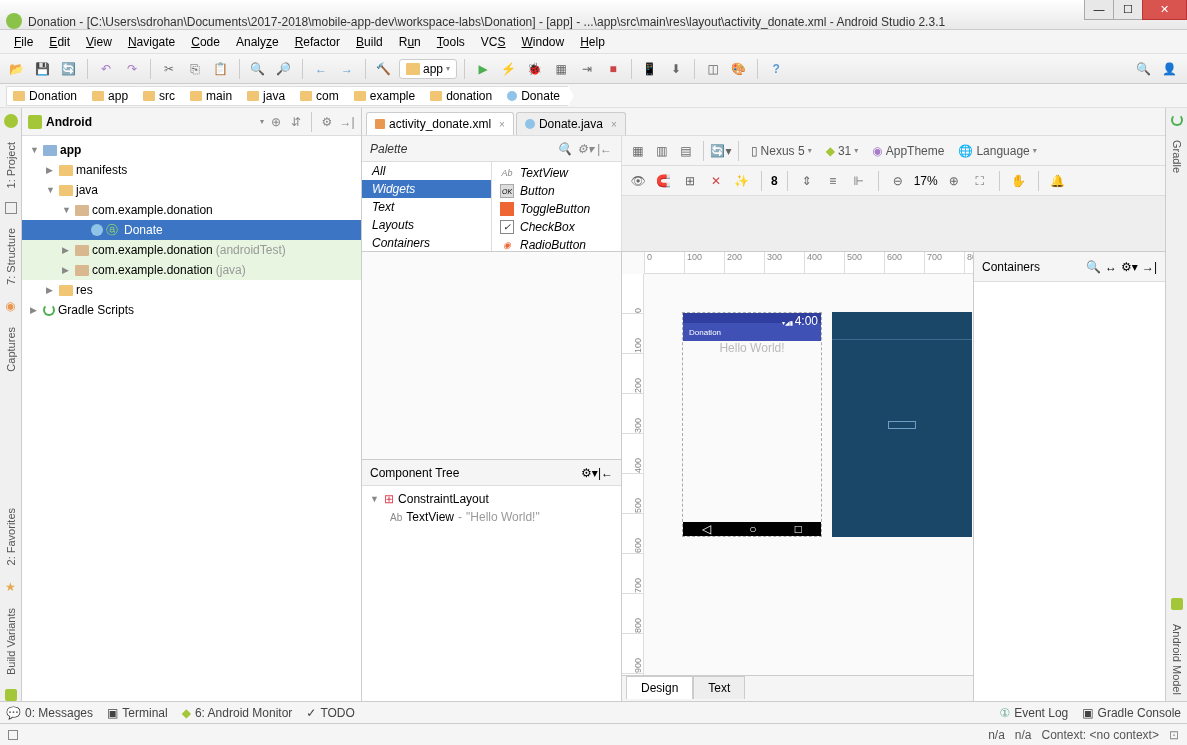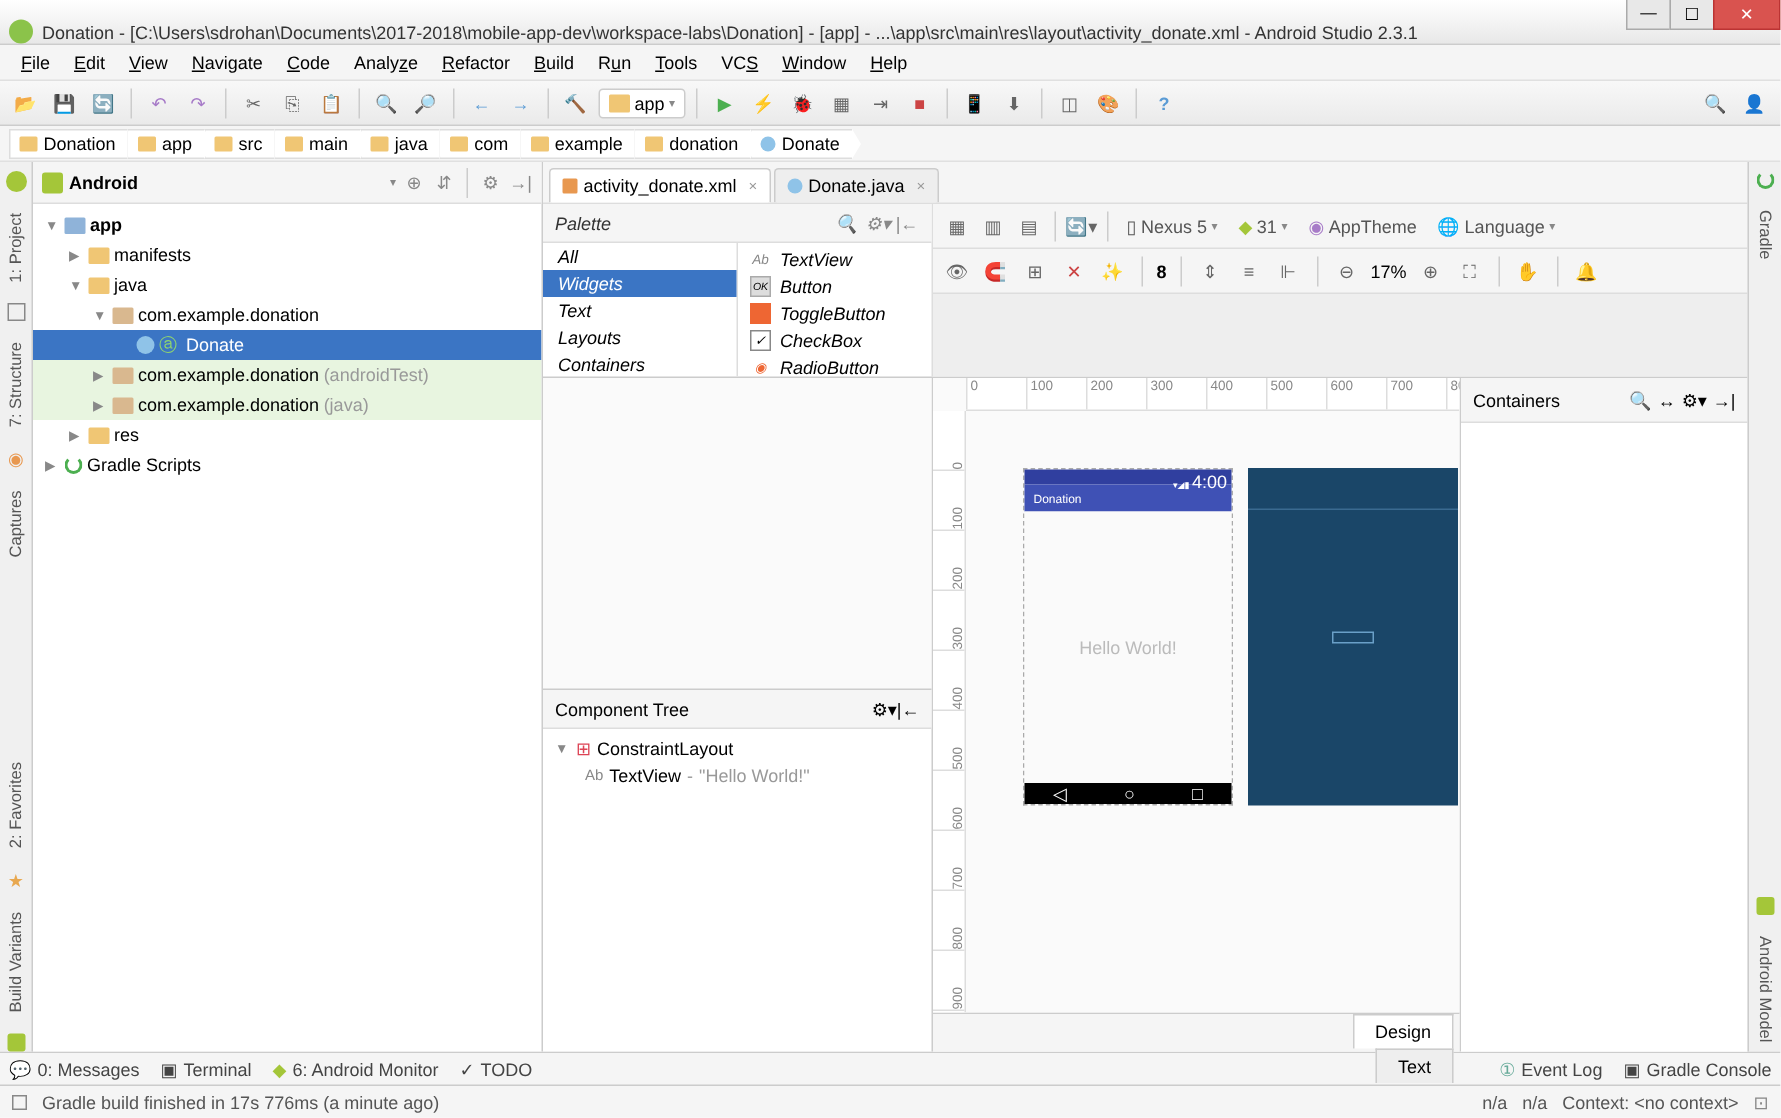--- a/index.html
+++ b/index.html
@@ -78,26 +78,26 @@
 .ctb-drop .arw { font-size:8px; color:#888; }
 .canvas-toolbar2 { height:30px; background:#f5f5f5; border-bottom:1px solid #ddd; display:flex; align-items:center; padding:0 6px; gap:6px; }
 .canvas-surface { flex:1; background:#fafafa; position:relative; overflow:hidden; }
 .ruler-h { position:absolute; top:0; left:22px; right:0; height:22px; background:#fff; border-bottom:1px solid #ddd; display:flex; }
 .ruler-h .tick { flex:0 0 40px; border-left:1px solid #ddd; font-size:9px; color:#888; padding-left:2px; display:flex; align-items:flex-start; }
 .ruler-v { position:absolute; top:22px; left:0; bottom:0; width:22px; background:#fff; border-right:1px solid #ddd; display:flex; flex-direction:column; }
 .ruler-v .tick { flex:0 0 40px; border-top:1px solid #ddd; font-size:9px; color:#888; writing-mode:vertical-lr; transform:rotate(180deg); padding-bottom:2px; }
 .device-preview { position:absolute; top:60px; left:60px; width:140px; height:225px; background:#fafafa; border:1px dashed #aaa; }
 .device-statusbar { height:10px; background:#303f9f; color:#fff; font-size:6px; text-align:right; padding:1px 3px; }
 .device-appbar { height:18px; background:#3f51b5; color:#fff; font-size:8px; display:flex; align-items:center; padding:0 6px; }
-.device-body { height:calc(100% - 10px - 18px - 14px); background:#fafafa; display:flex; align-items:center; justify-content:center; color:#bbb; font-size:7px; }
+.device-body { height:calc(100% - 10px - 18px - 14px); background:#fafafa; display:flex; justify-content:center; color:#bbb; font-size:7px; }
 .device-navbar { height:14px; background:#000; display:flex; align-items:center; justify-content:space-around; color:#fff; font-size:8px; }
 .blueprint { position:absolute; top:60px; left:210px; width:140px; height:225px; background:#1a4668; }
 .blueprint-bar { height:28px; border-bottom:1px solid #3a6a90; }
 .blueprint-center { position:absolute; top:50%; left:50%; transform:translate(-50%,-50%); width:28px; height:8px; border:1px solid #6aa0c8; }
-.design-tabs { height:26px; background:#f5f5f5; border-top:1px solid #ccc; display:flex; align-items:flex-end; padding:0 4px;flex-direction:column; }
+.design-tabs { height:26px; background:#f5f5f5; border-top:1px solid #ccc; display:flex; align-items:flex-start; padding:0 4px; }
 .dtab { padding:4px 14px; border:1px solid #ccc; background:#eee; border-bottom:none; }
 .dtab.active { background:#fff; }
 .props-panel { width:192px; border-left:1px solid #ccc; background:#fff; }
 .props-hdr { height:30px; background:#f5f5f5; border-bottom:1px solid #ddd; display:flex; align-items:center; padding:0 8px; gap:4px; }
 .props-hdr .title { flex:1; }
 .btm-tools { height:22px; background:#f5f5f5; border-top:1px solid #ccc; display:flex; align-items:center; padding:0 6px; gap:14px; }
 .btm-tools .item { display:flex; align-items:center; gap:4px; color:#444; }
 .btm-tools .spacer { flex:1; }
 .statusbar { height:22px; background:#f5f5f5; border-top:1px solid #ccc; display:flex; align-items:center; padding:0 8px; gap:10px; color:#555; }
 .statusbar .spacer { flex:1; }
@@ -519,19 +519,18 @@
       <span>Event Log</span>
     </div>
   <div class="item">
       <span>▣</span>
       <span>Gradle Console</span>
     </div>
 </div>
 
 <div class="statusbar">
   <span class="sqr"></span>
-  <span>Gradle build finished in 17s 776ms (a minute ago)</span>
   <div class="spacer"></div>
   <span>n/a</span>
   <span>n/a</span>
   <span>Context: &lt;no context&gt;</span>
   <span style="color:#888">⊡</span>
 </div>
 
 </body></html>

